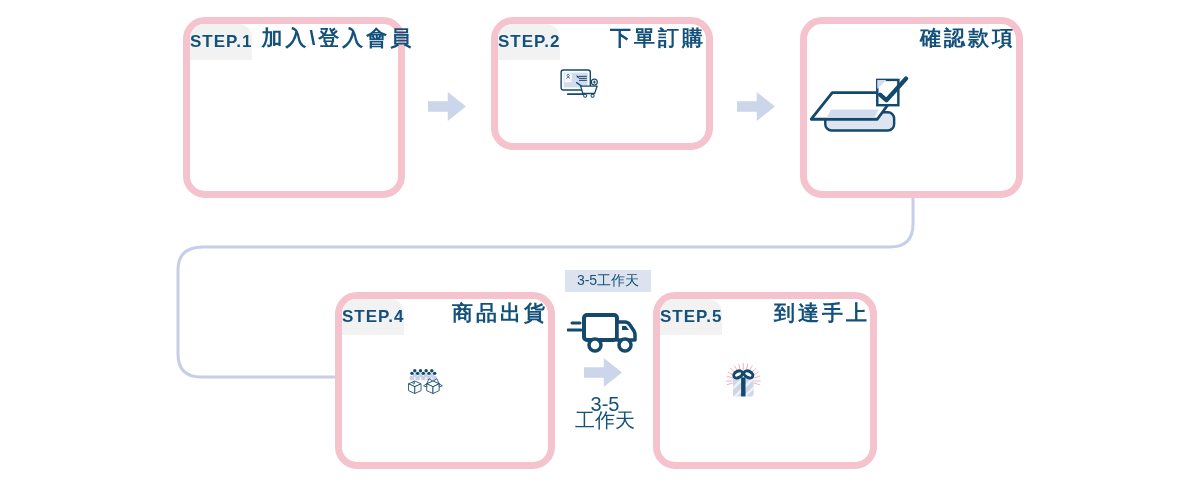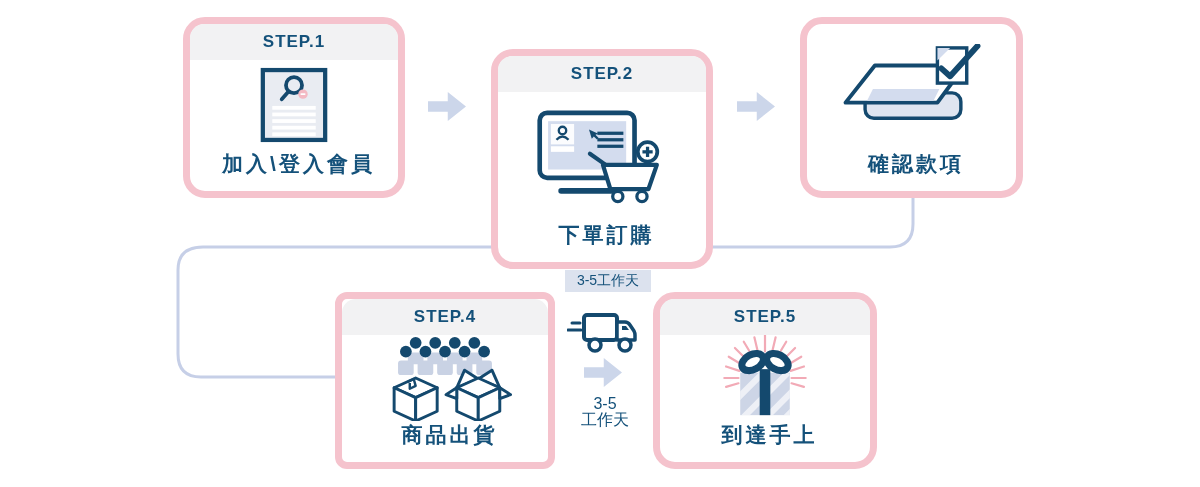--- a/index.html
+++ b/index.html
@@ -1,42 +1,42 @@
 <!DOCTYPE html>
 <html><head>
 <meta charset="utf-8">
 <style>
   html,body{margin:0;padding:0;background:#ffffff;}
   .stage{position:relative;width:1200px;height:487px;background:#ffffff;overflow:hidden;
          font-family:"Liberation Sans","DejaVu Sans",sans-serif;}
   .connector-svg{position:absolute;left:0;top:0;z-index:1;}
   .card{position:absolute;z-index:2;background:#ffffff;border:7px solid #f5c3cd;border-radius:22px;
-        box-sizing:border-box;display:flex;flex-direction:column;}
+        box-sizing:border-box;display:flex;flex-direction:row;}
   .card-header{background:#f2f2f3;border-radius:14px 14px 0 0;height:36px;flex:0 0 36px;
         display:flex;align-items:center;justify-content:center;
         font-weight:bold;font-size:17px;color:#14517a;letter-spacing:1px;}
   .icon-wrap{flex:1 1 auto;display:flex;align-items:center;justify-content:center;overflow:hidden;}
   .card-label{text-align:center;font-weight:bold;font-size:21px;color:#14517a;
         letter-spacing:3px;padding-bottom:13px;white-space:nowrap;padding-left:9px;}
   .card1{left:183px;top:17px;width:222px;height:181px;}
-  .card2{left:491px;top:17px;width:222px;height:220px;margin-top:32px;}
+  .card2{left:491px;top:17px;width:222px;height:133px;}
   .card3{left:800px;top:17px;width:223px;height:181px;}
-  .card4{left:335px;top:292px;width:220px;height:177px;border-radius:12px;}
+  .card4{left:335px;top:292px;width:220px;height:177px;}
   .card5{left:653px;top:292px;width:224px;height:177px;}
   .arrow{position:absolute;z-index:2;width:38px;height:29px;background:#ccd6ea;
         clip-path:polygon(0 32%,52% 32%,52% 0%,100% 50%,52% 100%,52% 68%,0 68%);}
   .arrow1{left:428px;top:92px;}
   .arrow2{left:737px;top:92px;}
   .arrow3{left:584px;top:358px;}
   .transit-label-box{position:absolute;z-index:2;left:565px;top:234px;width:86px;height:22px;
         background:#dce2ee;color:#14517a;font-size:14px;
         display:flex;align-items:center;justify-content:center;white-space:nowrap;margin-top:36px;}
   .truck{position:absolute;z-index:2;left:567px;top:309px;}
   .transit-days{position:absolute;z-index:2;left:571px;top:396px;width:68px;text-align:center;
-        color:#14517a;font-size:16px;line-height:16px;}
+        color:#14517a;font-size:20px;line-height:16px;}
 </style>
 </head>
 <body>
 
 <div class="stage">
 
   <svg class="connector-svg" width="1200" height="487">
     <path d="M913 198 L913 224 Q913 247 890 247 L203 247 Q178 247 178 270 L178 354 Q178 377 201 377 L360 377" fill="none" stroke="#c6cfe7" stroke-width="3"></path>
   </svg>
 

